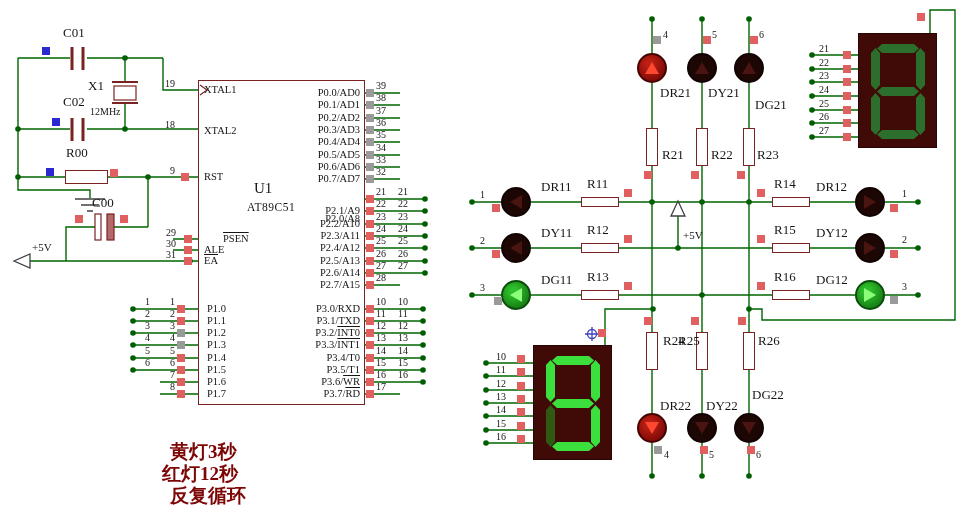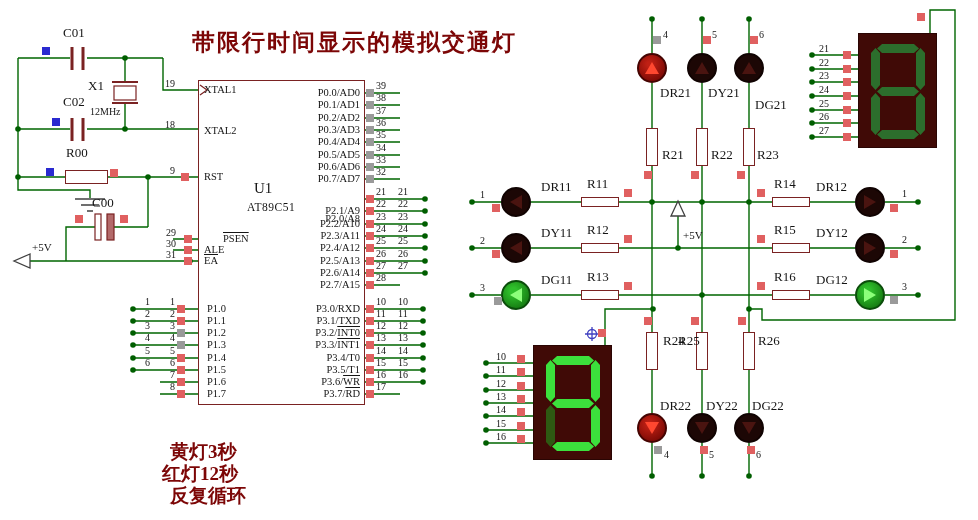--- a/index.html
+++ b/index.html
@@ -154,21 +154,20 @@
     </g>
 
     <path d="M200 85 L207 90 L200 95" fill="none" stroke="#7a2222" stroke-width="1.2"></path>
 
     <g stroke="#4040c0" stroke-width="1.3" fill="none">
       <circle cx="592" cy="334" r="4.5"></circle>
       <path d="M592 327 V341 M585 334 H599"></path>
     </g>
   </svg>
 
-  <div class="title">带限行时间显示的模拟交通灯</div>
 
 <div class="square sq-gray" style="left: 366px; top: 89px;"></div>
     <div class="txt num" style="top: 81px; left: 376px;">39</div>
     <div class="txt pin-name" style="top: 87px; right: 618px;">P0.0/AD0</div>
     <div class="square sq-gray" style="left: 366px; top: 101px;"></div>
     <div class="txt num" style="top: 93px; left: 376px;">38</div>
     <div class="txt pin-name" style="top: 99px; right: 618px;">P0.1/AD1</div>
     <div class="square sq-gray" style="left: 366px; top: 114px;"></div>
     <div class="txt num" style="top: 106px; left: 376px;">37</div>
     <div class="txt pin-name" style="top: 112px; right: 618px;">P0.2/AD2</div>
@@ -344,21 +343,21 @@
       <span class="tri tri-down tri-red"></span>
     </div>
     <div class="txt cmp" style="top: 399px; left: 660px;">DR22</div>
     <div class="led led-off" style="left: 687px; top: 413px;">
       <span class="tri tri-down tri-off"></span>
     </div>
     <div class="txt cmp" style="top: 399px; left: 706px;">DY22</div>
     <div class="led led-off" style="left: 734px; top: 413px;">
       <span class="tri tri-down tri-off"></span>
     </div>
-    <div class="txt cmp" style="top: 399px; left: 752px;">DG22</div>
+    <div class="txt cmp" style="top: 388px; left: 752px;">DG22</div>
     <div class="res" style="left: 65px; top: 170px; width: 43px; height: 14px;"></div>
     <div class="txt cmp" style="top: 146px; left: 66px;">R00</div>
     <div class="res" style="left: 646px; top: 128px; width: 12px; height: 38px;"></div>
     <div class="txt cmp" style="top: 148px; left: 662px;">R21</div>
     <div class="res" style="left: 696px; top: 128px; width: 12px; height: 38px;"></div>
     <div class="txt cmp" style="top: 148px; left: 711px;">R22</div>
     <div class="res" style="left: 743px; top: 128px; width: 12px; height: 38px;"></div>
     <div class="txt cmp" style="top: 148px; left: 757px;">R23</div>
     <div class="res" style="left: 646px; top: 332px; width: 12px; height: 38px;"></div>
     <div class="txt cmp" style="top: 334px; left: 663px;">R24</div>

